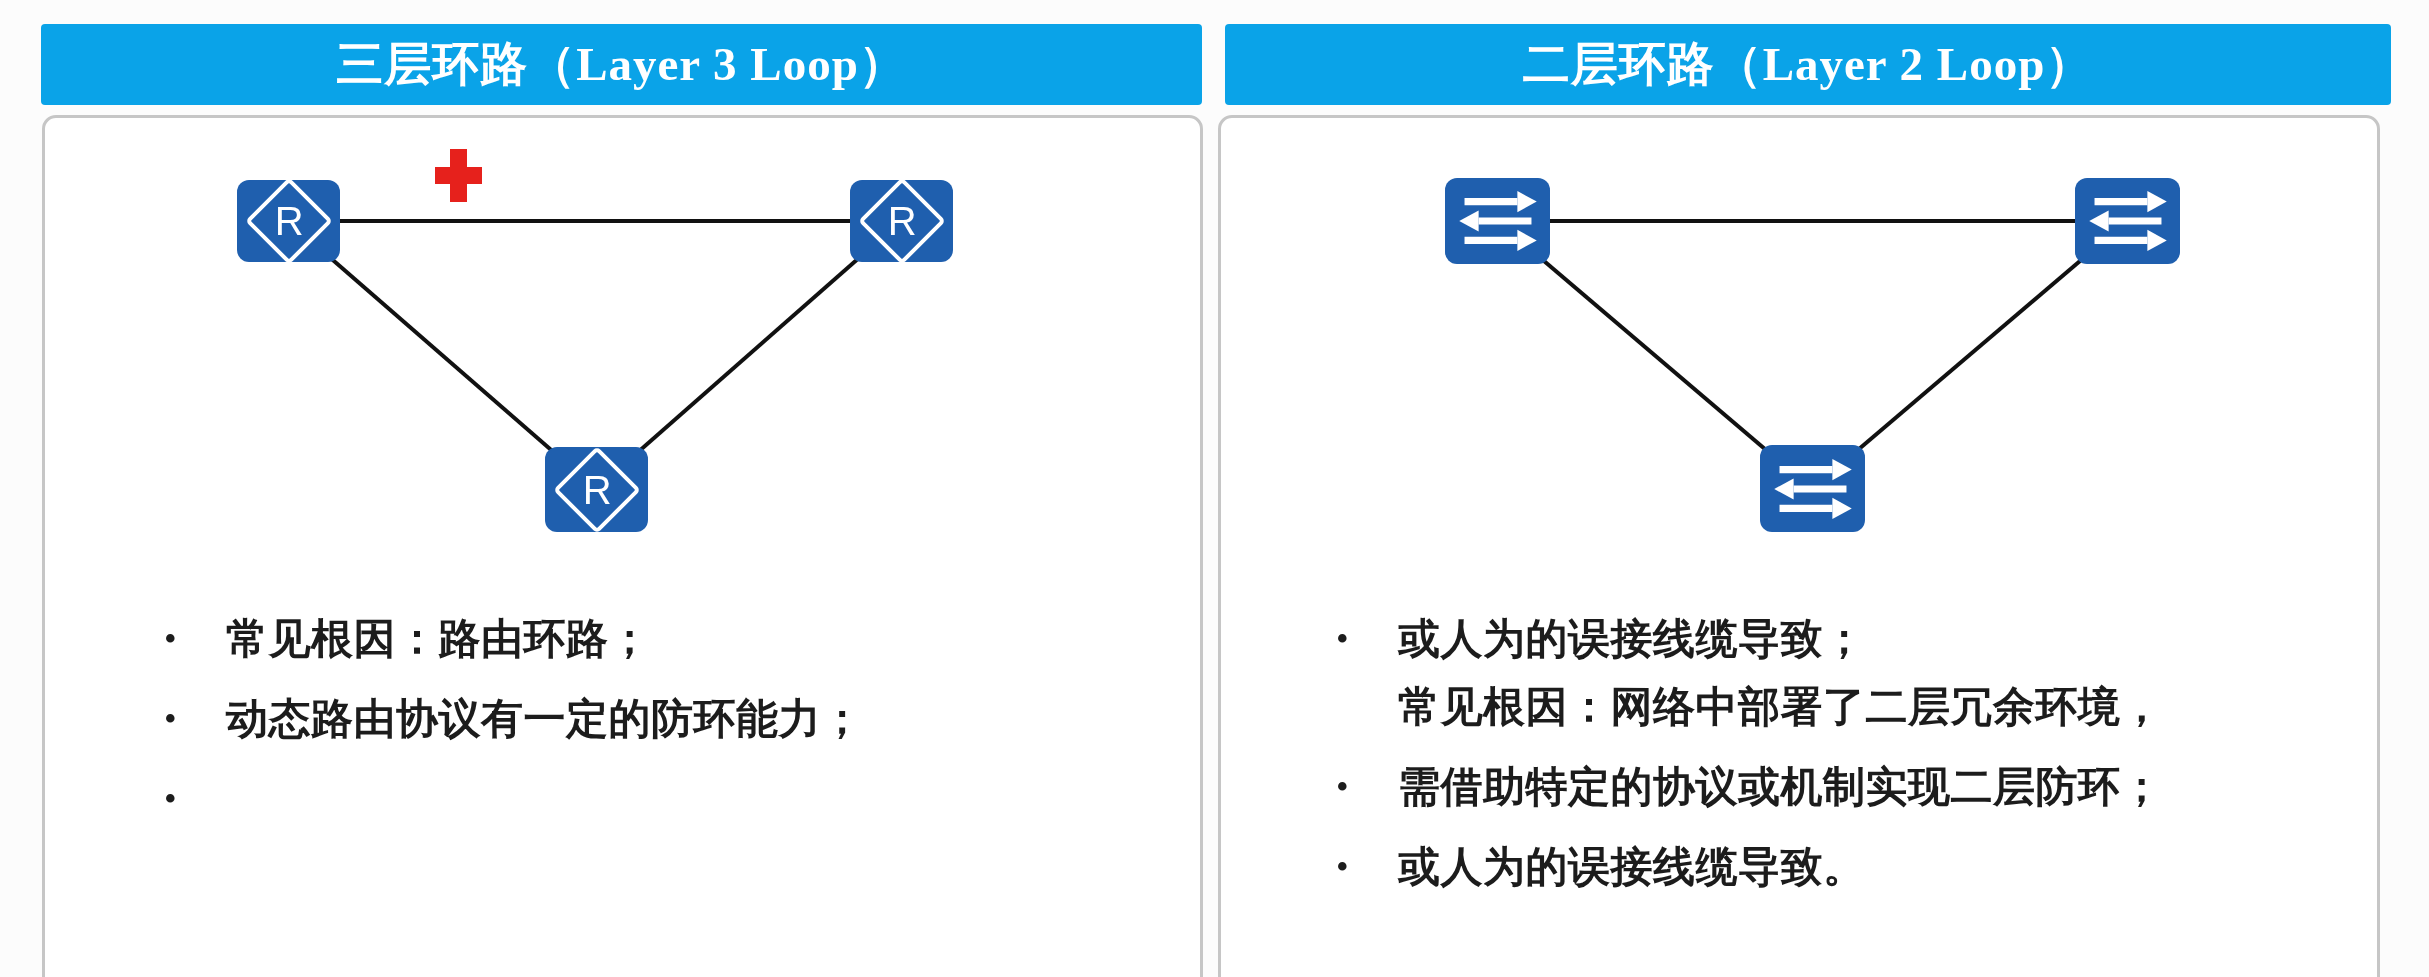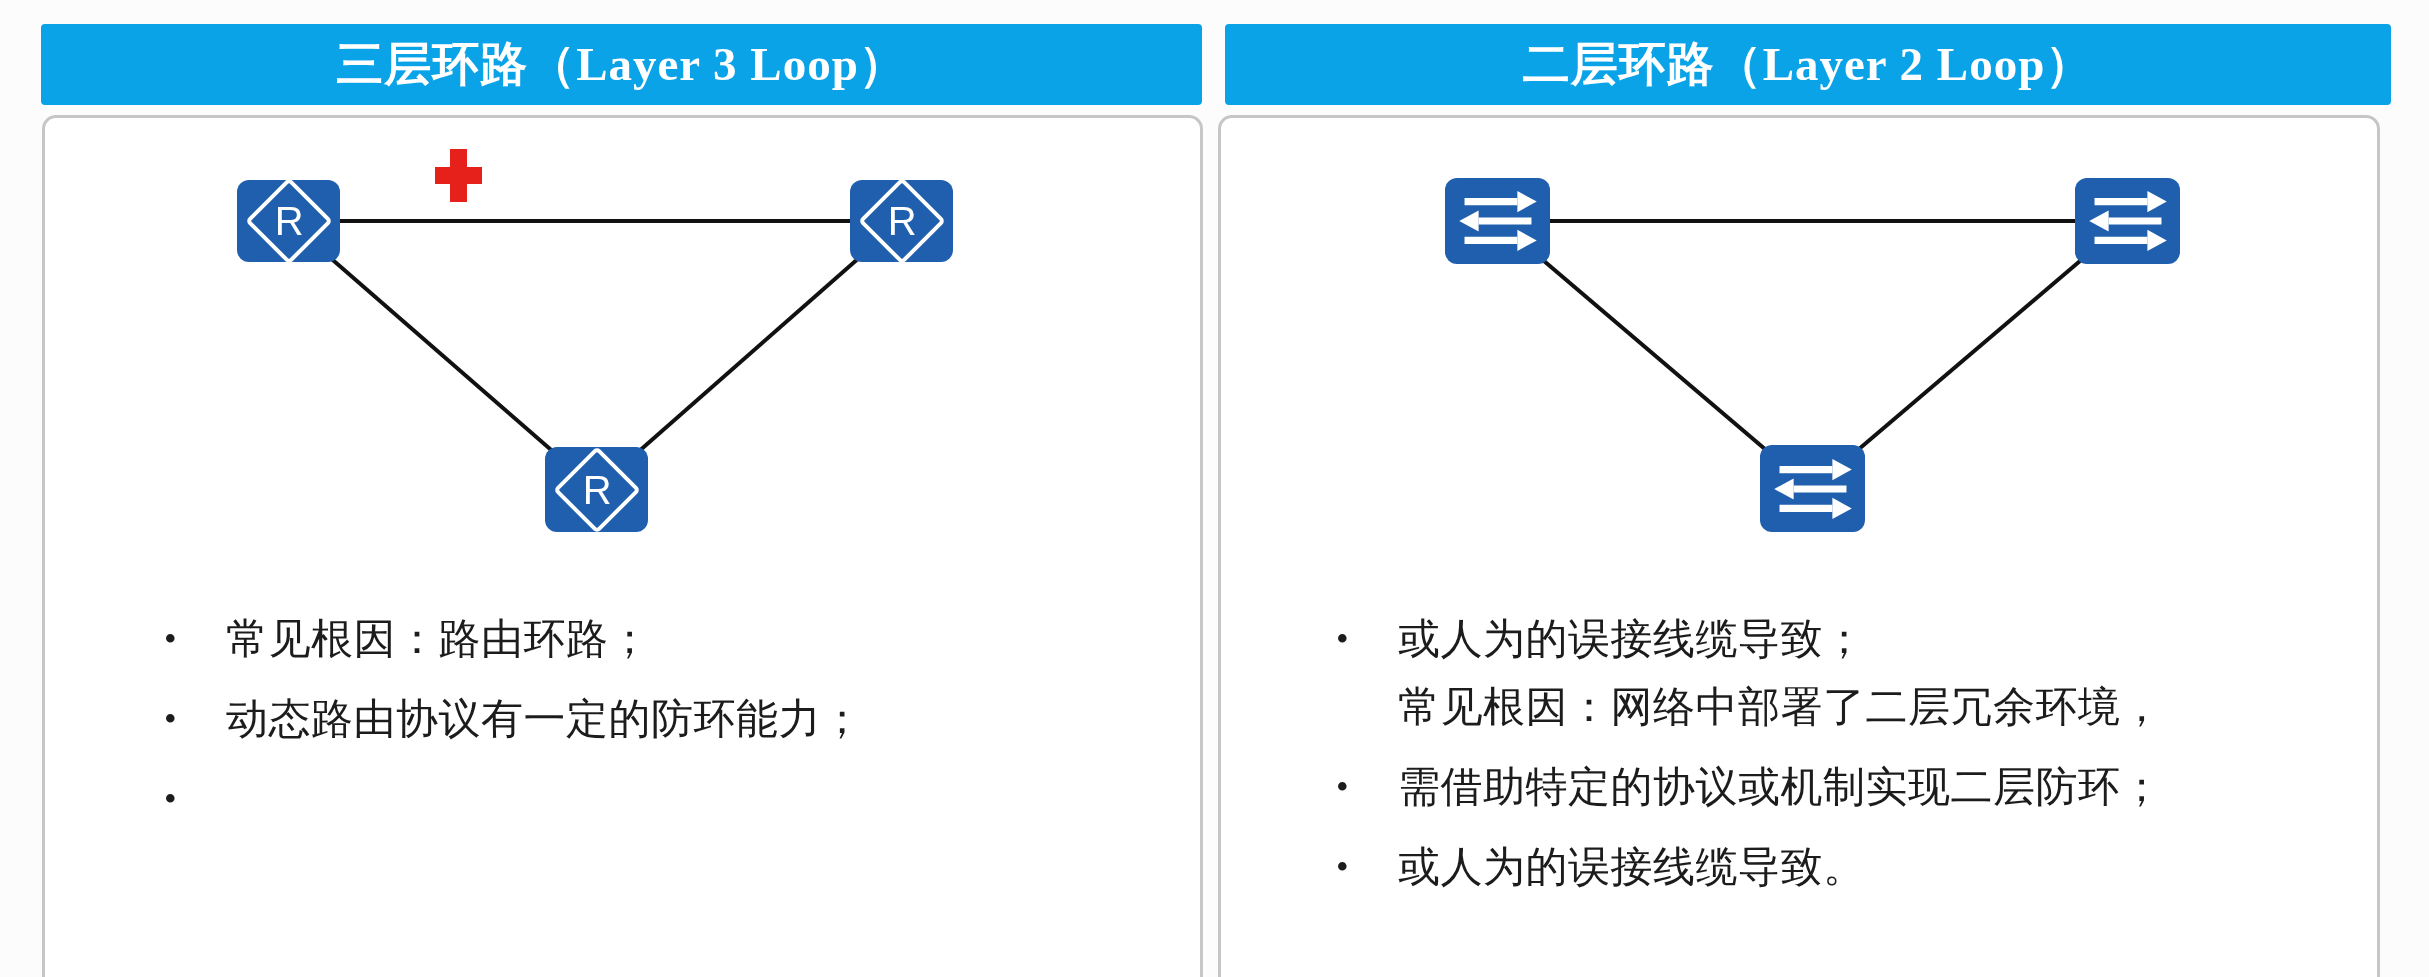--- a/index.html
+++ b/index.html
@@ -62,21 +62,21 @@
   #list-left{left:158px;width:920px;}
   #list-right{left:1330px;width:1000px;}
   .bullet-item{display:flex;align-items:flex-start;margin-bottom:12px;}
   .bullet-dot{
     flex:0 0 68px;padding-left:6px;box-sizing:border-box;
     font-size:36px;line-height:68px;color:#1c1c1c;
   }
   .bullet-lines{flex:1 1 auto;}
   .bullet-line{
     font-size:42px;line-height:68px;color:#1c1c1c;
-    letter-spacing:0.5px;white-space:nowrap;
+    letter-spacing:0.5px;white-space:nowrap;font-weight:bold;
   }
 </style>
 </head>
 <body>
 
 <div class="title-bar" id="bar-left">
   <span class="title-text">三层环路（Layer 3 Loop）</span>
 </div>
 <div class="title-bar" id="bar-right">
   <span class="title-text">二层环路（Layer 2 Loop）</span>

